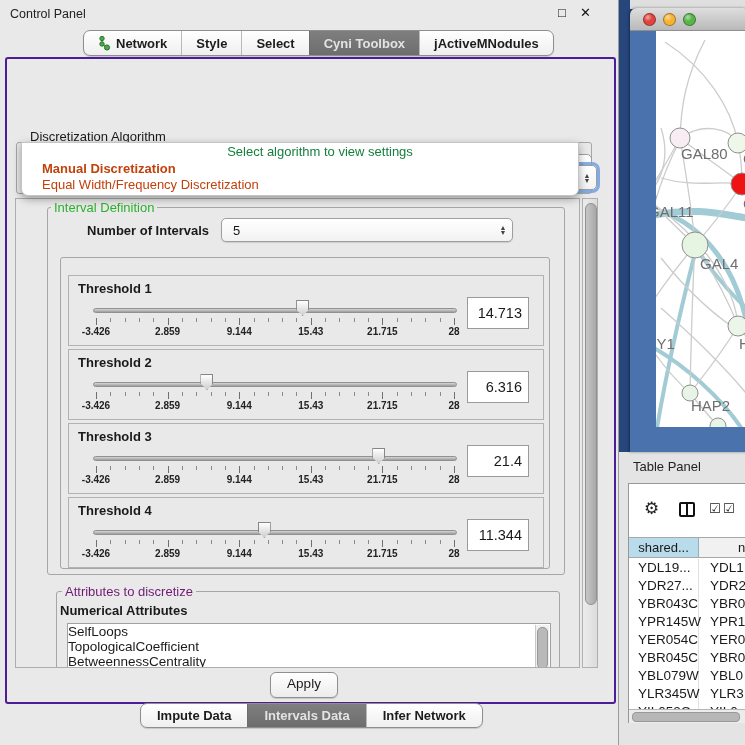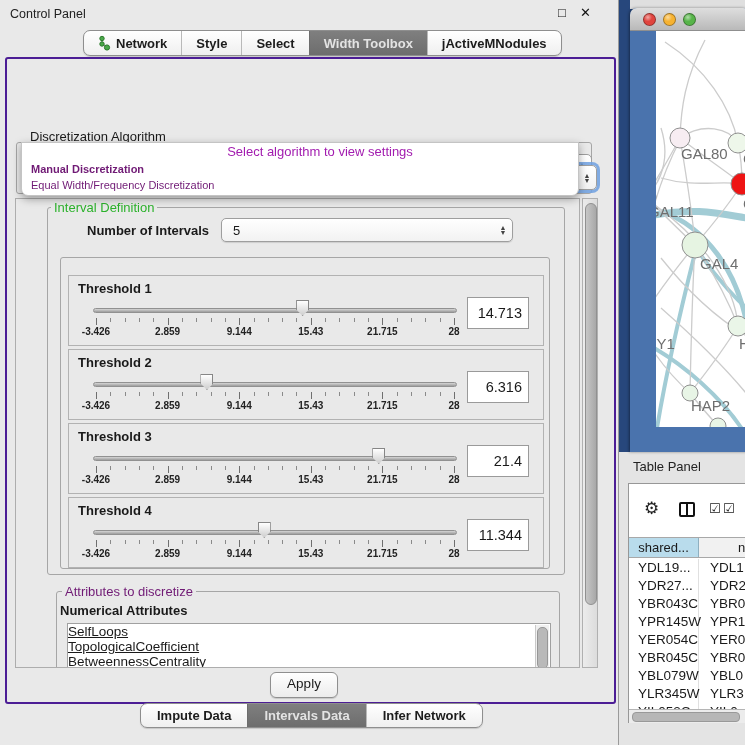--- a/index.html
+++ b/index.html
@@ -41,22 +41,22 @@
   .combo .updown{width:18px;display:flex;flex-direction:column;align-items:center;justify-content:center;color:#444;}
   .combo .updown span{font-size:7px;line-height:5px;}
 
   
   #algo-title{left:20px;top:70px;color:#1a1a1a;z-index:1;}
   #algo-combo{left:24px;top:106px;width:566px;height:25px;z-index:2;
               box-shadow:0 0 0 3px rgba(110,160,225,.85);}
   #algo-popup{position:absolute;left:14px;top:83px;width:556px;height:52px;background:#fff;
               border:1px solid #c4c4c4;border-radius:0 0 7px 7px;z-index:3;
               box-shadow:0 3px 8px rgba(0,0,0,.35);overflow:hidden;}
-  #popup-hint{font-size:13px;color:#a21caf;text-align:center;height:18px;line-height:18px;margin-left:40px;}
-  .pitem{font-size:11px;line-height:16px;padding-left:9px;color:#701a75;}
+  #popup-hint{font-size:13px;color:#15803d;text-align:center;height:18px;line-height:18px;margin-left:40px;}
+  .pitem{font-size:13px;line-height:16px;padding-left:20px;color:#c2410c;}
   .pitem.bold{font-weight:bold;}
 
   
   #scroll-viewport{position:absolute;left:13px;top:196px;width:565px;height:470px;
                    border:1px solid #adadad;box-sizing:border-box;overflow:hidden;background:#e9e9e9;}
   .vscroll{position:absolute;background:linear-gradient(90deg,#ececec,#dcdcdc);border:1px solid #b0b0b0;box-sizing:border-box;}
   .vthumb{position:absolute;left:2px;width:10px;background:linear-gradient(90deg,#c6c6c6,#a8a8a8);border:1px solid #909090;border-radius:6px;}
 
   
   #interval-group{left:31px;top:8px;width:518px;height:368px;}
@@ -79,21 +79,21 @@
          clip-path:polygon(0 0,100% 0,100% 58%,50% 100%,0 58%);}
   .vbox{position:absolute;left:398px;top:21px;width:62px;height:32px;background:#fff;border:1px solid #9a9a9a;
         box-sizing:border-box;font-size:14.5px;text-align:right;line-height:30px;padding-right:6px;}
 
   
   #attr-group{left:40px;top:392px;width:504px;height:118px;}
   #attr-title{left:46px;top:385px;color:#701a75;}
   #attr-list-label{position:absolute;left:44px;top:404px;font-size:13px;font-weight:bold;}
   #num-attr-list{position:absolute;left:51px;top:424px;width:484px;height:120px;background:#fff;
                  border:1px solid #a0a0a0;box-sizing:border-box;overflow:hidden;}
-  .attr-item{font-size:13.5px;line-height:15px;padding-left:0;text-decoration:underline;}
+  .attr-item{font-size:13.5px;line-height:15px;padding-left:0;}
   #attr-scroll{position:absolute;right:1px;top:1px;width:13px;height:118px;background:#f0f0f0;border-left:1px solid #c9c9c9;}
   #attr-thumb{position:absolute;left:1px;top:2px;width:9px;height:40px;background:#b9b9b9;border:1px solid #979797;border-radius:5px;}
 
   #apply-btn{position:absolute;left:263px;top:613px;width:66px;height:24px;
              background:linear-gradient(#ffffff,#ececec);border:1px solid #8f8f8f;border-radius:6px;
              font-size:13.5px;text-align:center;line-height:22px;box-shadow:0 1px 1px rgba(0,0,0,.15);}
 
   
   #right-region{position:absolute;left:619px;top:0;width:126px;height:745px;background:#e4e4e4;}
   #desktop{position:absolute;left:0;top:0;width:126px;height:452px;background:#27477c;}
@@ -150,21 +150,21 @@
           </span>
           <span>Network</span>
         </div>
         <div class="seg">
           <span>Style</span>
         </div>
         <div class="seg">
           <span>Select</span>
         </div>
         <div class="seg sel">
-          <span>Width Toolbox</span>
+          <span>Cyni Toolbox</span>
         </div>
         <div class="seg">
           <span>jActiveMNodules</span>
         </div>
       </div>
 
     <div id="content-panel">
 
       <div id="algo-title" class="grouptitle">Discretization Algorithm</div>
 

